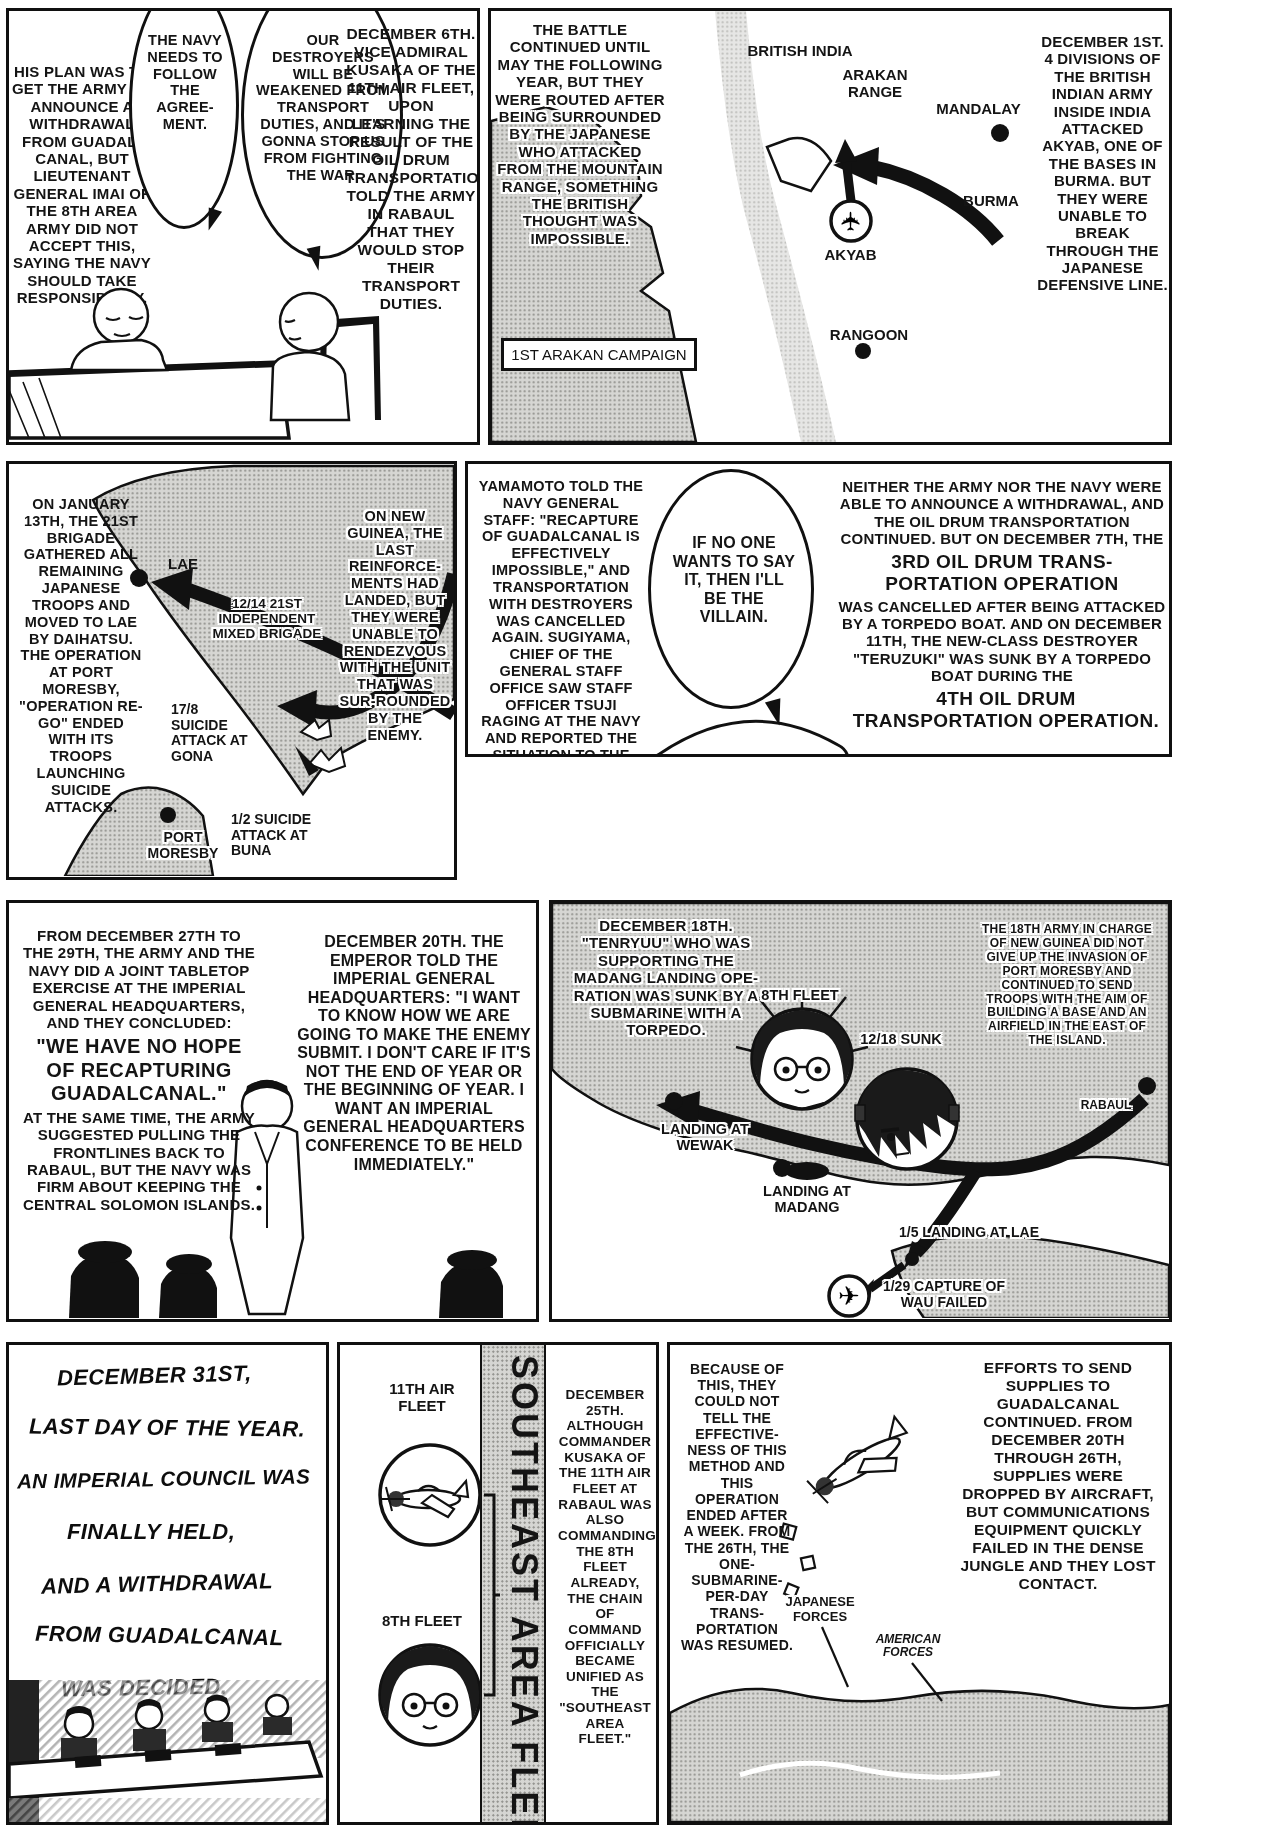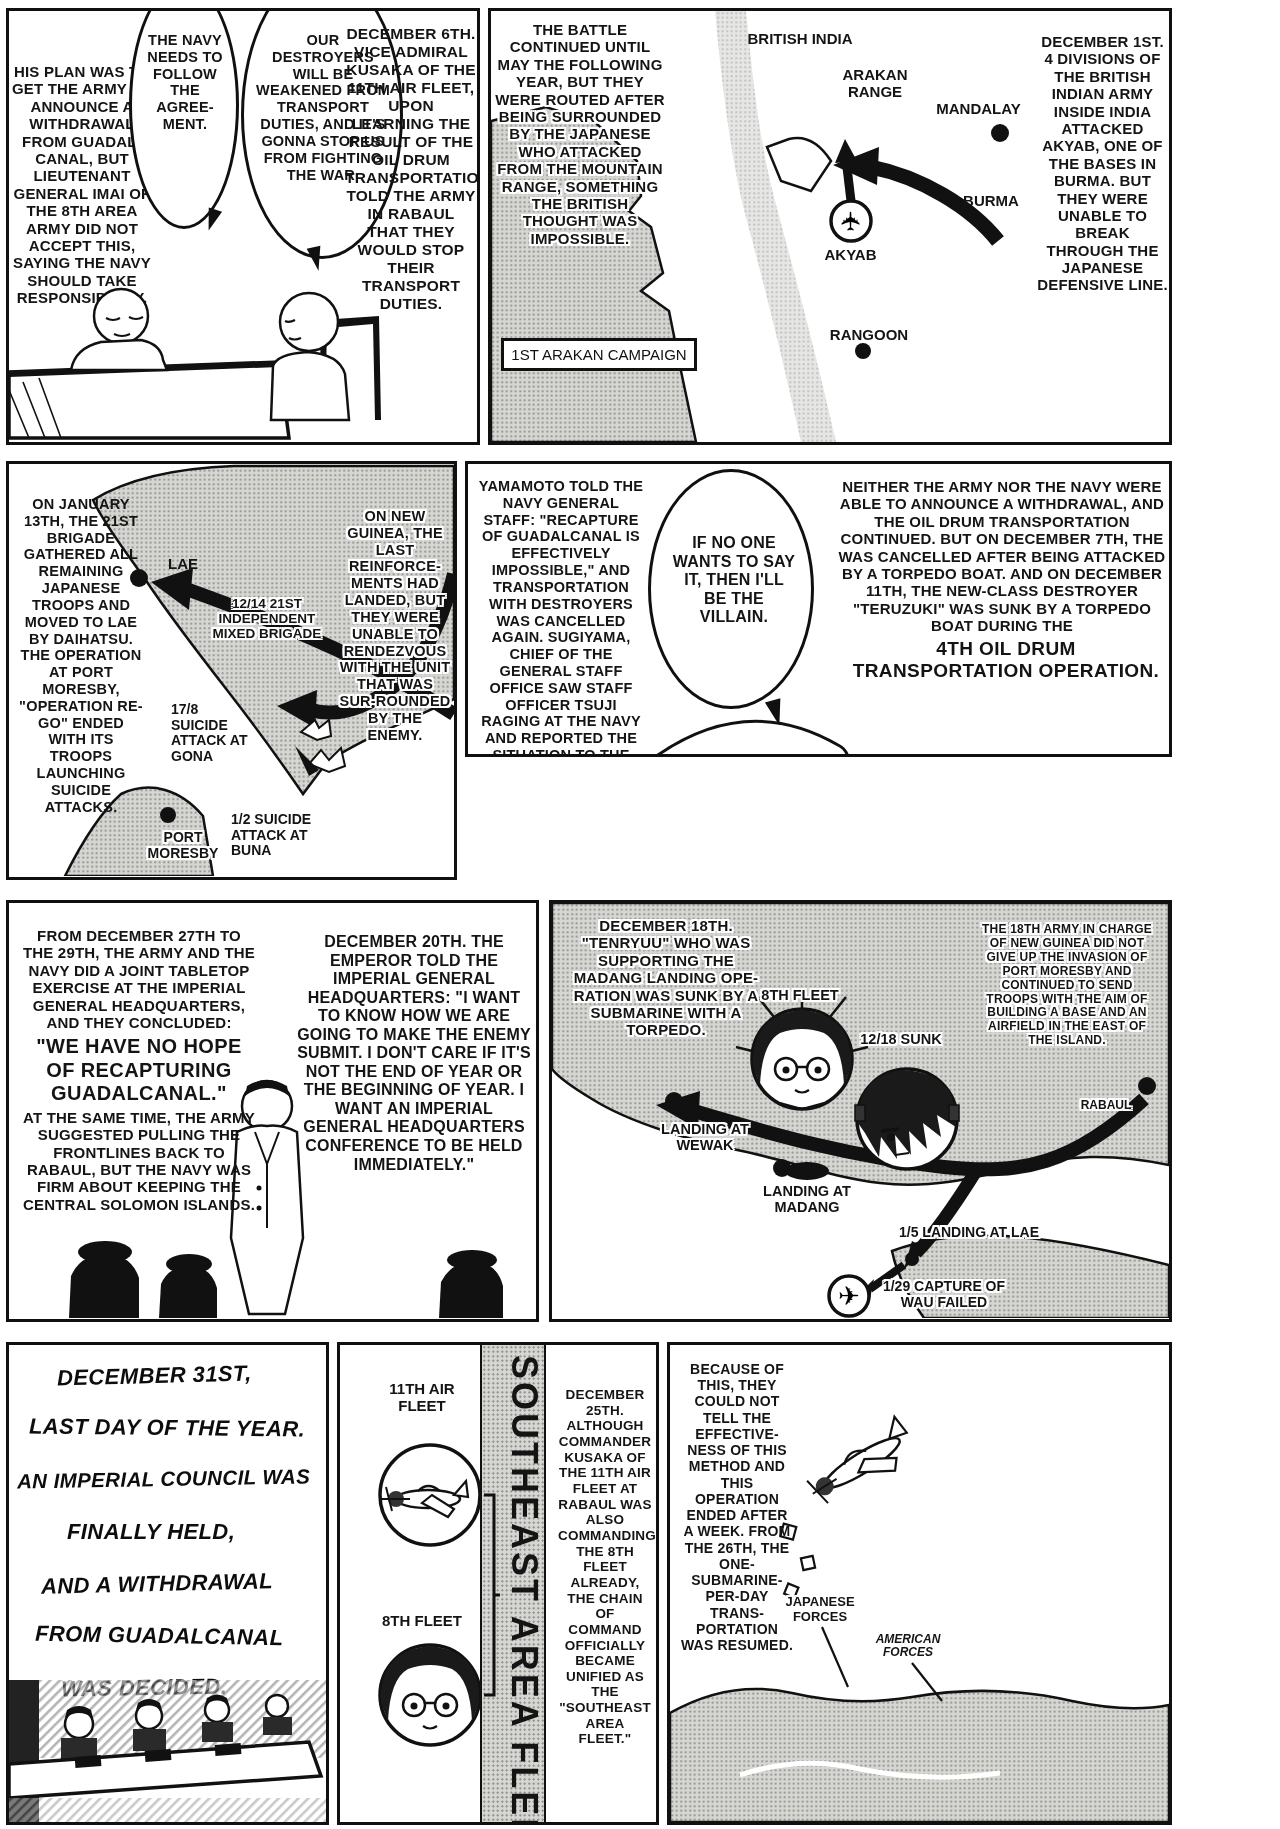--- a/index.html
+++ b/index.html
@@ -62,21 +62,21 @@
       <path d="M507,230 C480,196 430,166 380,156" fill="none" stroke="#111" stroke-width="15"></path>
       <polygon points="388,136 342,154 386,174" fill="#111"></polygon>
       <line x1="360" y1="190" x2="355" y2="148" stroke="#111" stroke-width="9"></line>
       <polygon points="344,152 354,128 366,150" fill="#111"></polygon>
       <circle cx="360" cy="210" r="20" fill="#fff" stroke="#111" stroke-width="3.5"></circle>
       <text x="360" y="219" text-anchor="middle" font-size="26" transform="rotate(-90 360 210)">✈</text>
       <circle cx="509" cy="122" r="9" fill="#111"></circle>
       <circle cx="372" cy="340" r="8" fill="#111"></circle>
     </svg>
     <div class="t halo" style="left:4px;top:10px;width:170px;font-size:15px;">THE BATTLE CONTINUED UNTIL MAY THE FOLLOWING YEAR, BUT THEY WERE ROUTED AFTER BEING SURROUNDED BY THE JAPANESE WHO ATTACKED FROM THE MOUNTAIN RANGE, SOMETHING THE BRITISH THOUGHT WAS IMPOSSIBLE.</div>
-    <div class="lbl" style="left:252px;top:20px;width:114px;font-size:15px;">BRITISH INDIA</div>
+    <div class="lbl" style="left:252px;top:32px;width:114px;font-size:15px;">BRITISH INDIA</div>
     <div class="lbl halo" style="left:328px;top:56px;width:112px;font-size:15px;">ARAKAN RANGE</div>
     <div class="lbl" style="left:420px;top:90px;width:135px;font-size:15px;">MANDALAY</div>
     <div class="lbl" style="left:450px;top:182px;width:100px;font-size:15px;">BURMA</div>
     <div class="lbl halo" style="left:312px;top:236px;width:95px;font-size:15px;">AKYAB</div>
     <div class="lbl" style="left:328px;top:316px;width:100px;font-size:15px;">RANGOON</div>
     <div style="position:absolute;left:10px;top:327px;width:196px;height:33px;background:#fff;border:3px solid #101010;box-sizing:border-box;display:flex;align-items:center;justify-content:center;">
       <span style="font-weight:normal;font-size:15px;">1ST ARAKAN CAMPAIGN</span>
     </div>
     <div class="t" style="left:545px;top:22px;width:133px;font-size:15px;">DECEMBER 1ST. 4 DIVISIONS OF THE BRITISH INDIAN ARMY INSIDE INDIA ATTACKED AKYAB, ONE OF THE BASES IN BURMA. BUT THEY WERE UNABLE TO BREAK THROUGH THE JAPANESE DEFENSIVE LINE.</div>
   </div>
@@ -124,20 +124,21 @@
       <path d="M118,118 L156,112 M176,110 L210,106" stroke="#111" stroke-width="4.5"></path>
       <path d="M124,130 q10,6 22,2 M180,126 q10,4 20,0" stroke="#111" stroke-width="2.2" fill="none"></path>
       <path d="M166,132 q4,16 -2,24 M150,168 q14,8 30,2" stroke="#111" stroke-width="2.2" fill="none"></path>
       <path d="M86,120 q-10,4 -6,18 q4,10 14,8" fill="#fff" stroke="#111" stroke-width="2.2"></path>
       <path d="M40,190 Q100,158 150,182 L160,190 Z" fill="#111"></path>
       <path d="M210,190 Q230,168 260,172 L290,190 Z" fill="#111"></path>
     </svg>
     <div style="position:absolute;left:300px;top:236px;width:0;height:0;border-left:8px solid transparent;border-right:8px solid transparent;border-top:26px solid #101010;transform:rotate(-15deg);"></div>
     <div class="t" style="left:368px;top:14px;width:332px;font-size:15px;">
       <div>NEITHER THE ARMY NOR THE NAVY WERE ABLE TO ANNOUNCE A WITHDRAWAL, AND THE OIL DRUM TRANSPORTATION CONTINUED. BUT ON DECEMBER 7TH, THE</div>
+      <div class="bold-em" style="margin:3px 0;">3RD OIL DRUM TRANS-PORTATION OPERATION</div>
       <div>WAS CANCELLED AFTER BEING ATTACKED BY A TORPEDO BOAT. AND ON DECEMBER 11TH, THE NEW-CLASS DESTROYER "TERUZUKI" WAS SUNK BY A TORPEDO BOAT DURING THE</div>
       <div class="bold-em" style="margin-top:3px;">4TH OIL DRUM TRANSPORTATION OPERATION.</div>
     </div>
   </div>
 
   <div class="panel" style="left:6px;top:900px;width:533px;height:422px;">
     <svg width="527" height="250" style="top:165px;" viewBox="0 0 527 250">
       <circle cx="258" cy="38" r="25" fill="#fff" stroke="#111" stroke-width="2.5"></circle>
       <path d="M236,28 Q258,12 280,28 L278,18 Q258,6 238,18 Z" fill="#111"></path>
       <path d="M228,64 L222,170 L240,246 L276,246 L294,170 L288,64 Q272,56 258,58 Q244,56 228,64 Z" fill="#fff" stroke="#111" stroke-width="2.5"></path>
@@ -299,15 +300,16 @@
         <polygon points="36,-6 52,-22 54,-2" fill="#fff" stroke="#111" stroke-width="2.2"></polygon>
         <path d="M-16,-8 q12,-12 26,0" fill="none" stroke="#111" stroke-width="2.2"></path>
       </g>
       <rect x="112" y="180" width="13" height="13" fill="#fff" stroke="#111" stroke-width="2.2" transform="rotate(15 118 186)"></rect>
       <rect x="132" y="212" width="12" height="12" fill="#fff" stroke="#111" stroke-width="2.2" transform="rotate(-12 138 218)"></rect>
       <rect x="116" y="240" width="11" height="11" fill="#fff" stroke="#111" stroke-width="2.2" transform="rotate(22 121 245)"></rect>
     </svg>
     <div class="t" style="left:10px;top:16px;width:114px;font-size:14px;">BECAUSE OF THIS, THEY COULD NOT TELL THE EFFECTIVE-NESS OF THIS METHOD AND THIS OPERATION ENDED AFTER A WEEK. FROM THE 26TH, THE ONE-SUBMARINE-PER-DAY TRANS-PORTATION WAS RESUMED.</div>
     <div class="lbl halo" style="left:96px;top:250px;width:108px;font-size:13px;">JAPANESE FORCES</div>
     <div class="lbl halo" style="left:182px;top:288px;width:112px;font-size:12px;font-style:italic;">AMERICAN FORCES</div>
+    <div class="t halo" style="left:284px;top:14px;width:208px;font-size:15.5px;">EFFORTS TO SEND SUPPLIES TO GUADALCANAL CONTINUED. FROM DECEMBER 20TH THROUGH 26TH, SUPPLIES WERE DROPPED BY AIRCRAFT, BUT COMMUNICATIONS EQUIPMENT QUICKLY FAILED IN THE DENSE JUNGLE AND THEY LOST CONTACT.</div>
   </div>
 
 </div>
 
 </body></html>

